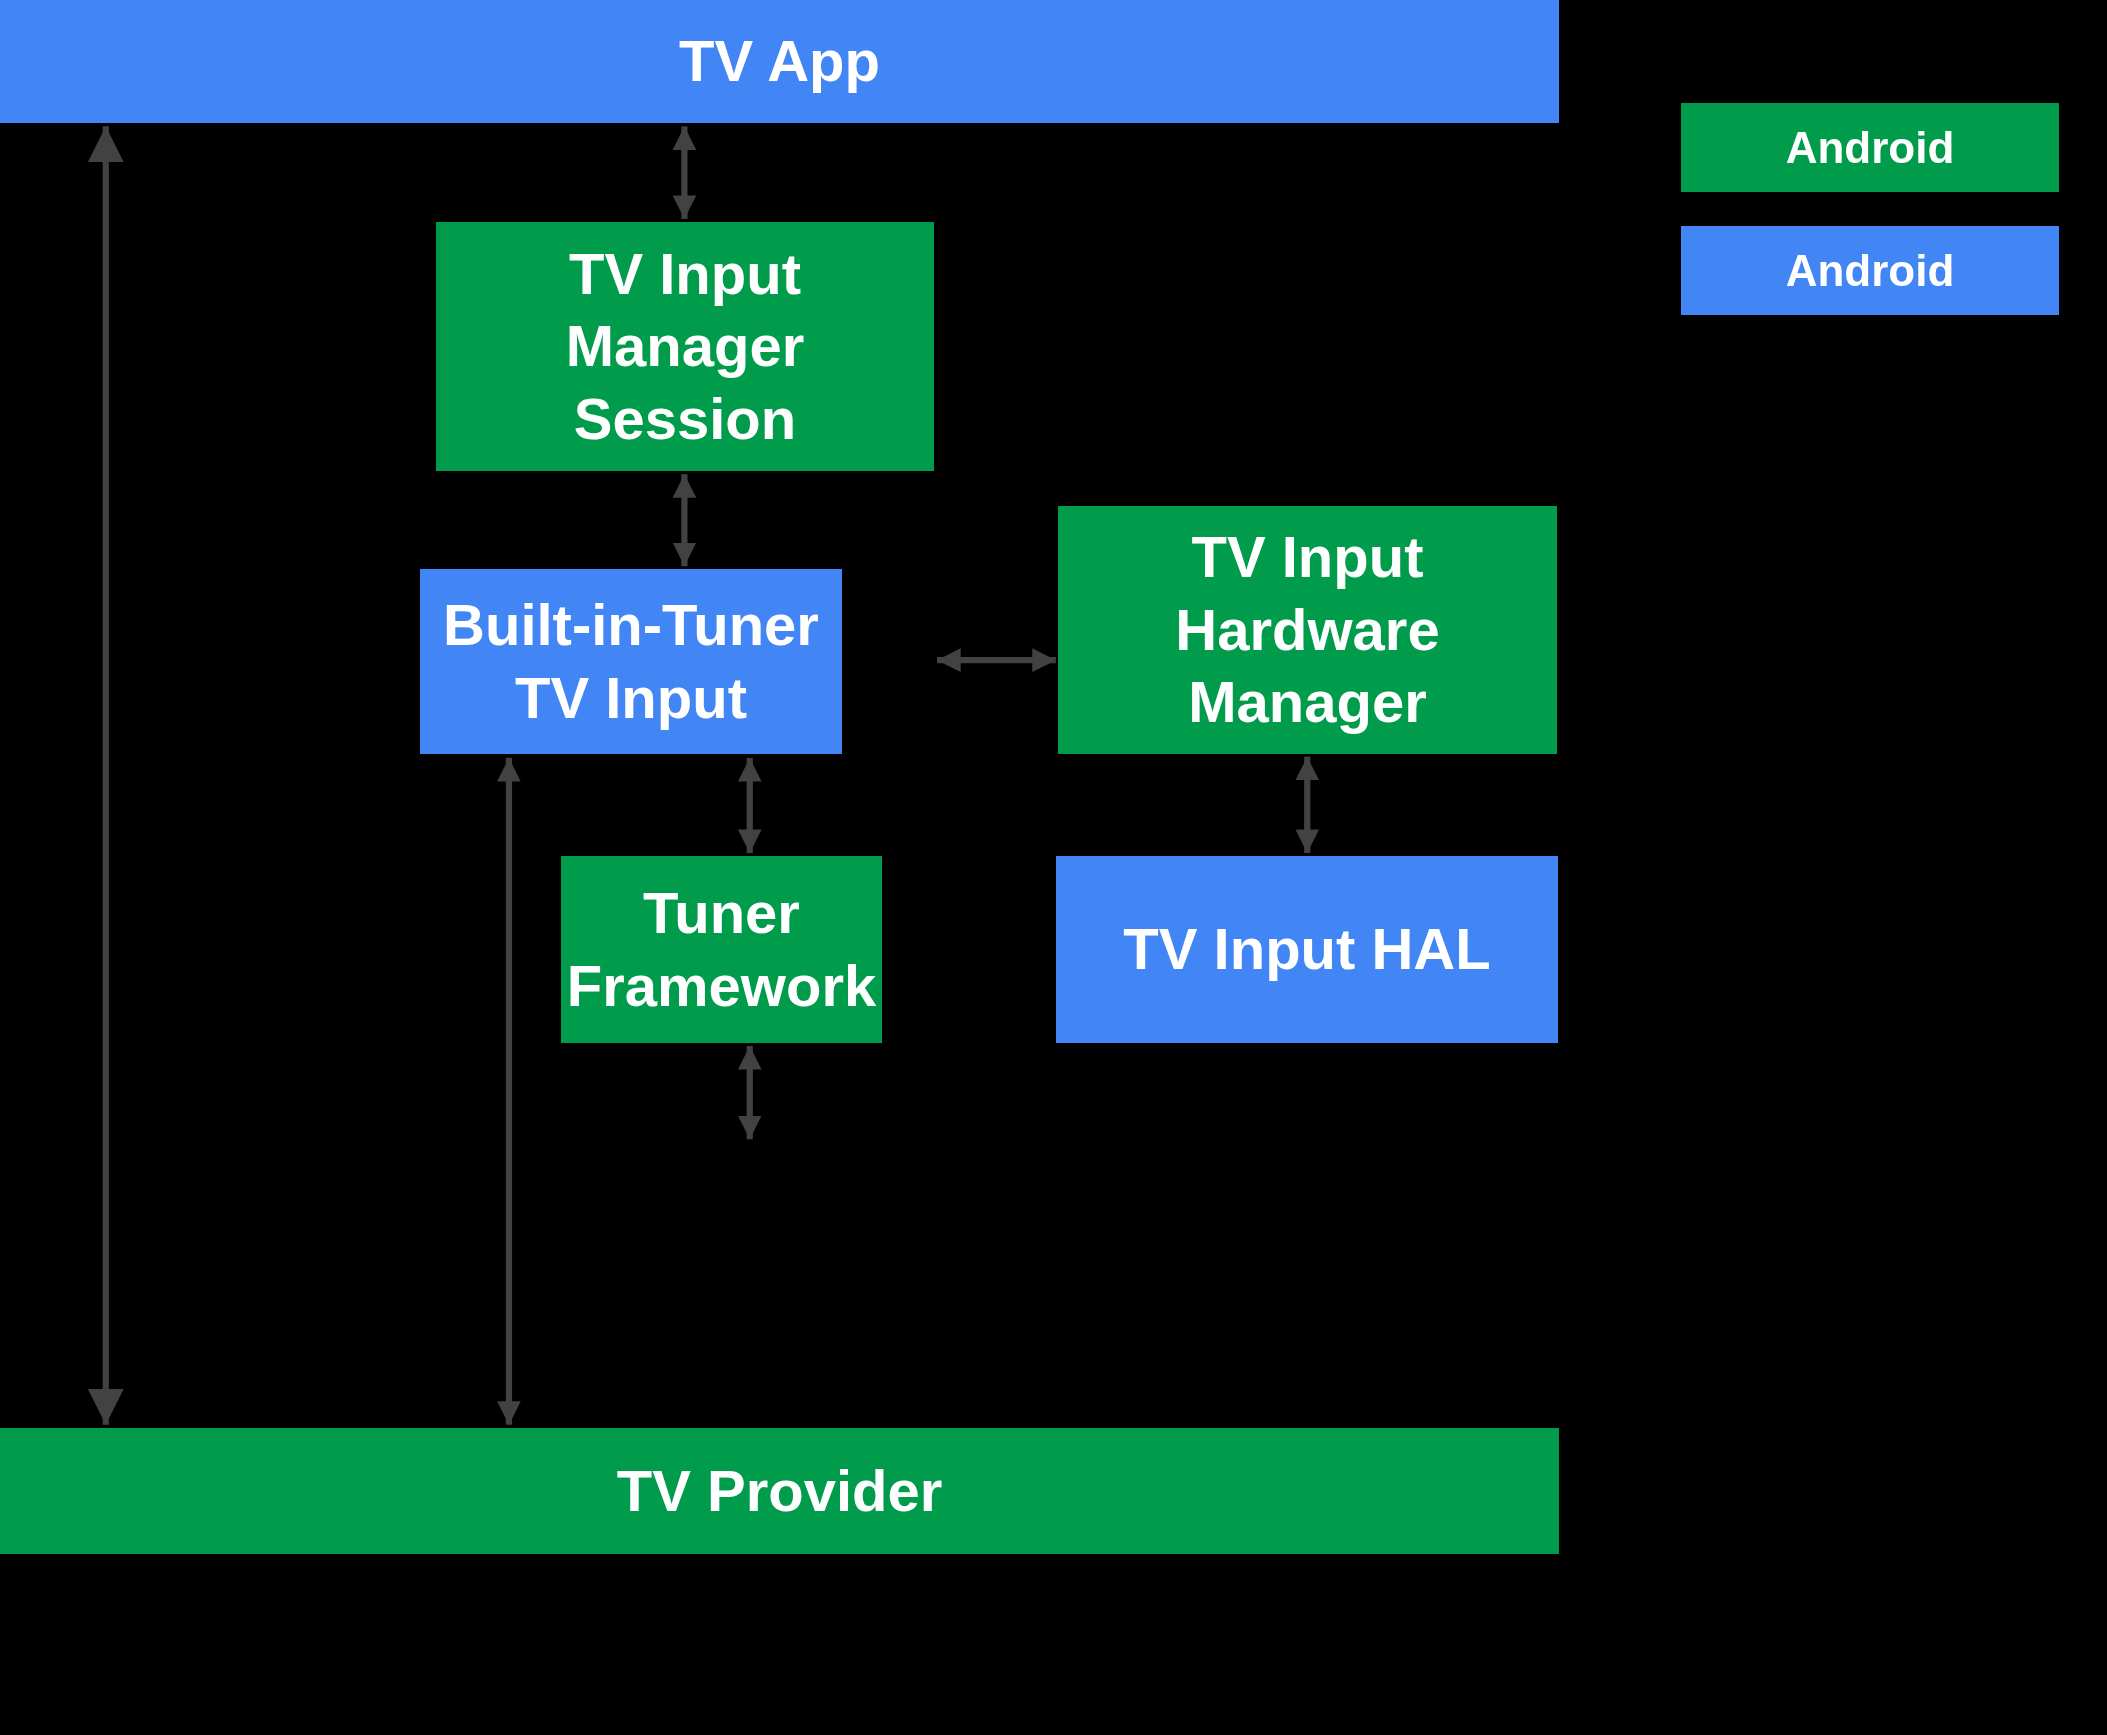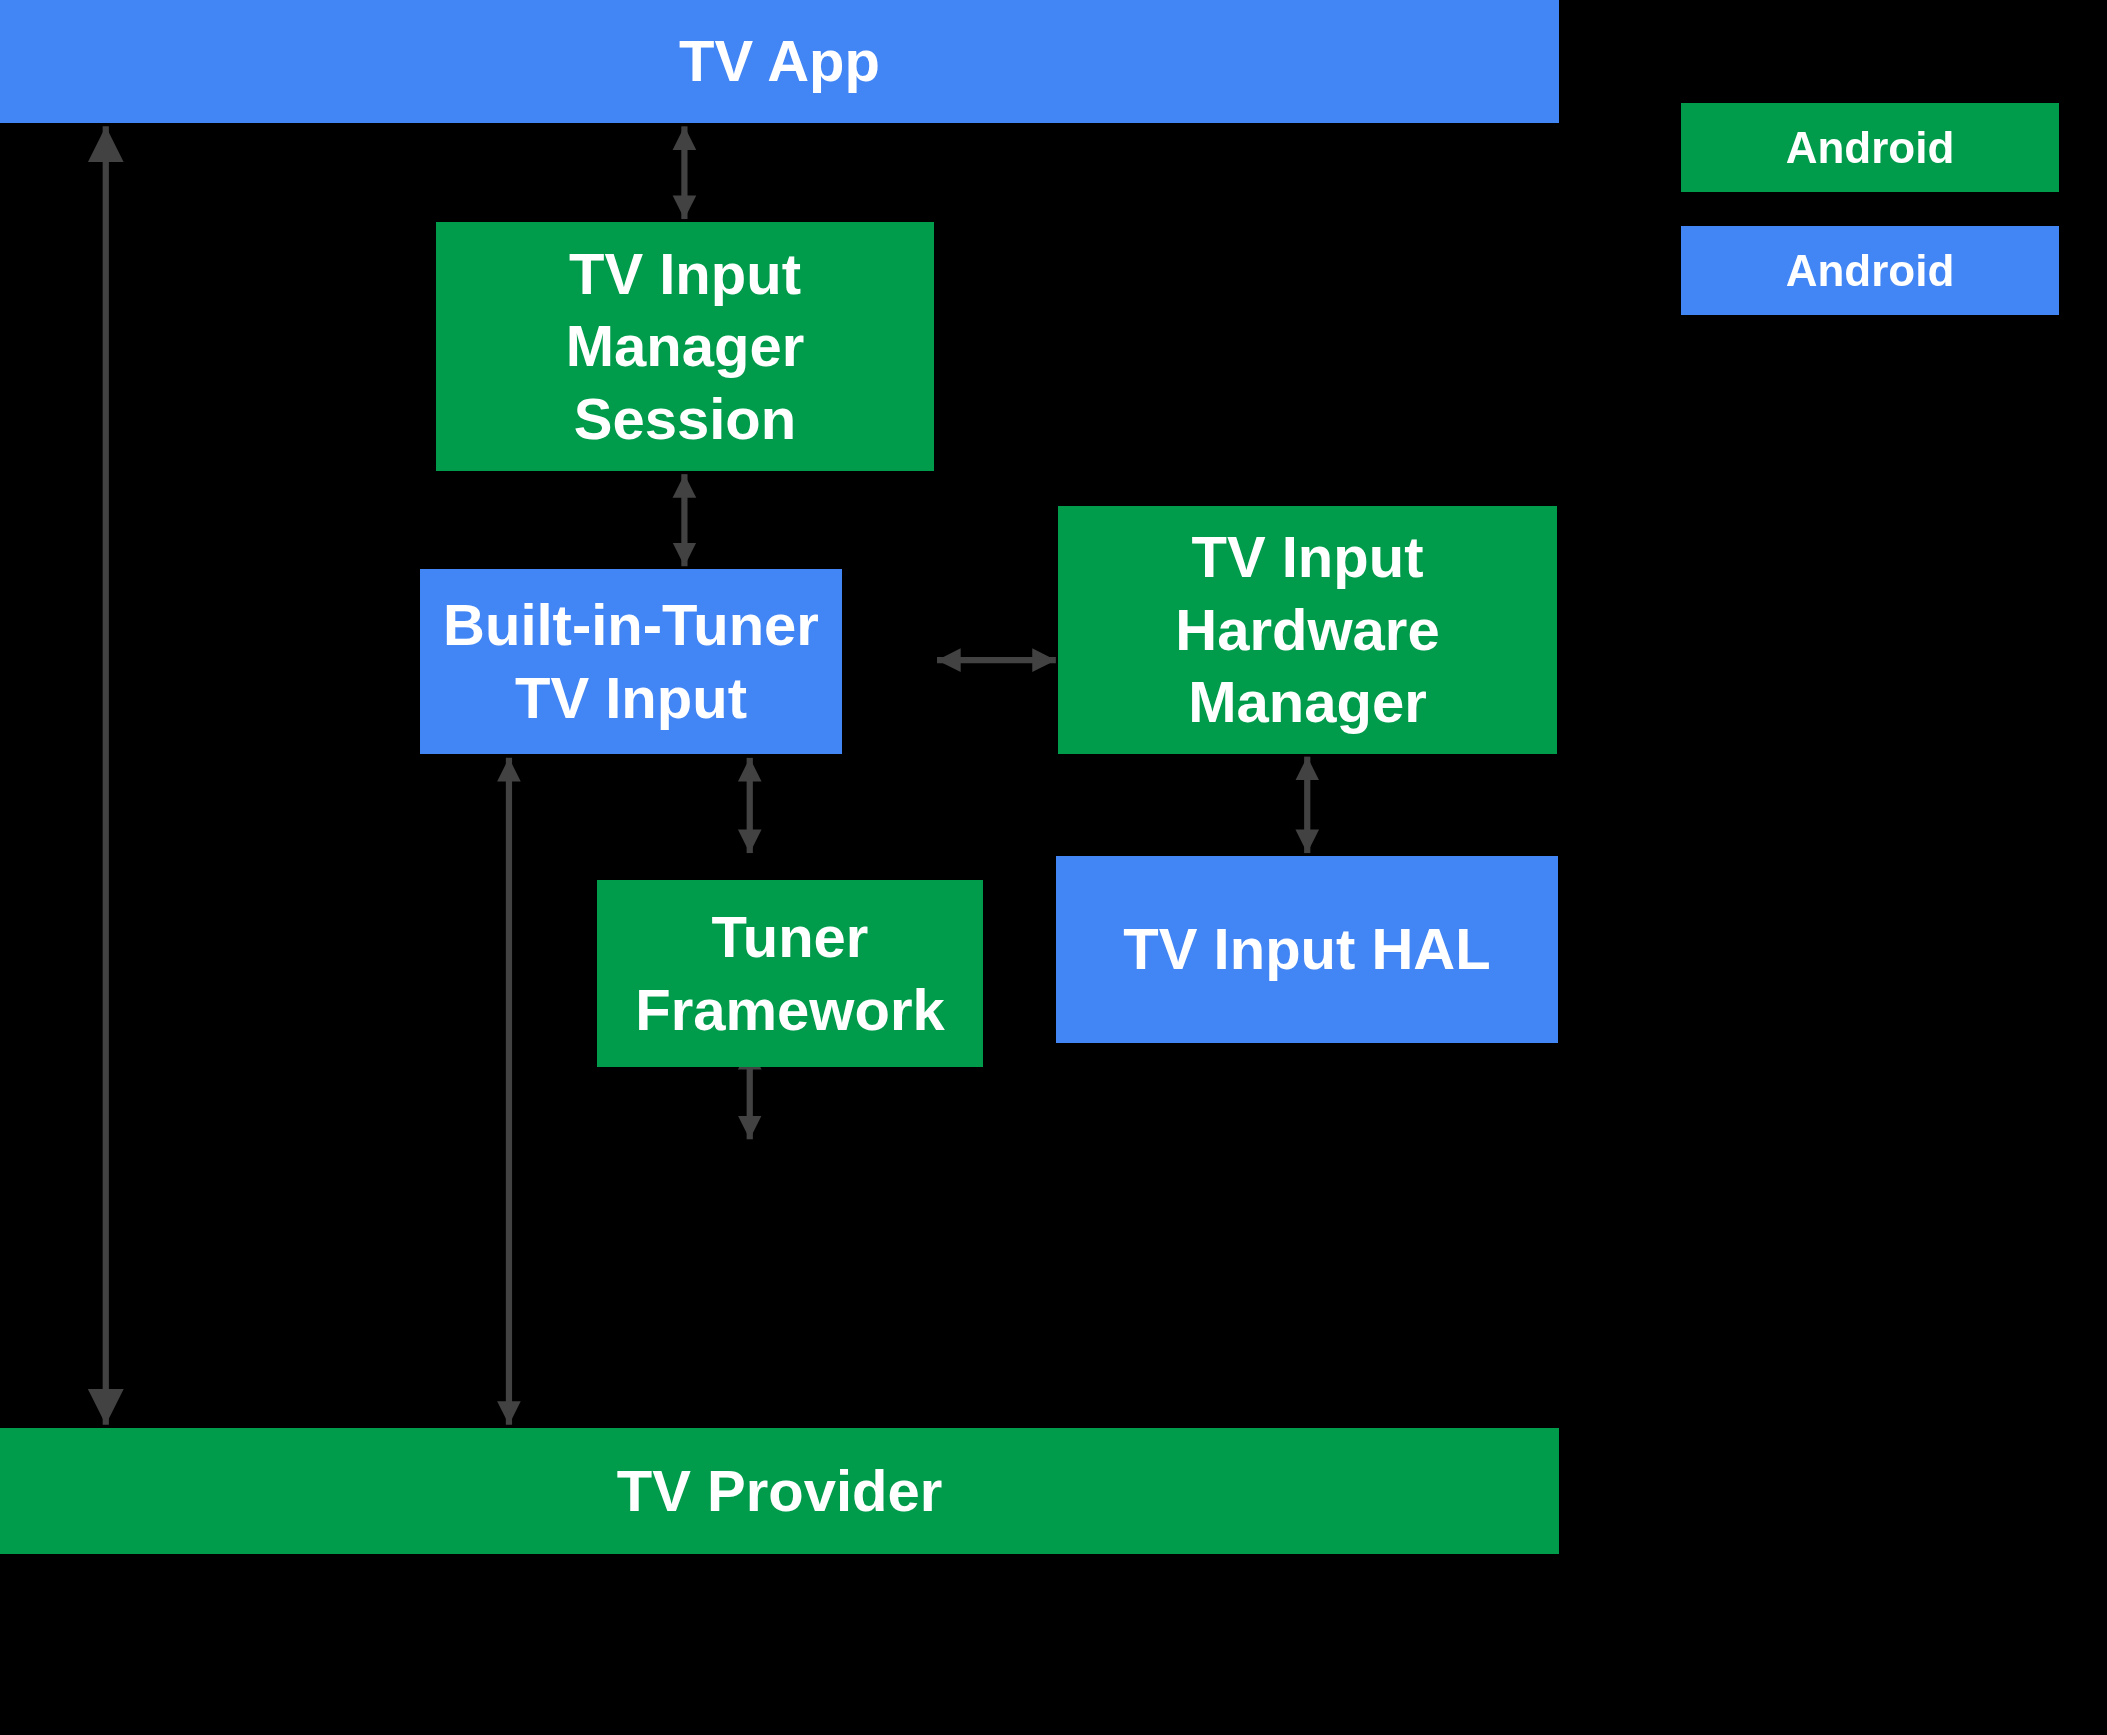--- a/index.html
+++ b/index.html
@@ -44,21 +44,21 @@
   }
   .green { background: var(--android-green, #009C4C); }
   .blue  { background: var(--device-blue, #4285F4); }
   .legend-box { font-size: 44px; }
 
   
   .b-tvapp      { left: 0;      top: 0;      width: 1559px; height: 123px; }
   .b-session    { left: 436px;  top: 222px;  width: 498px;  height: 249px; }
   .b-builtin    { left: 420px;  top: 569px;  width: 422px;  height: 185px; }
   .b-hwmgr      { left: 1058px; top: 506px;  width: 499px;  height: 248px; }
-  .b-tunerfw    { left: 561px;  top: 880px; width: 386px;  height: 187px; margin-left: 36px; }
+  .b-tunerfw    { left: 561px;  top: 856px; width: 321px;  height: 187px; }
   .b-tvinputhal { left: 1056px; top: 856px; width: 502px;  height: 187px; }
   .b-tunerhal   { left: 561px;  top: 1142px; width: 373px;  height: 185px; }
   .b-tvprovider { left: 0;      top: 1428px; width: 1559px; height: 126px; }
   .b-legend-android { left: 1681px; top: 103px; width: 378px; height: 89px; }
   .b-legend-device  { left: 1681px; top: 226px; width: 378px; height: 89px; }
 </style>
 </head>
 <body>
 
 <div class="stage">

